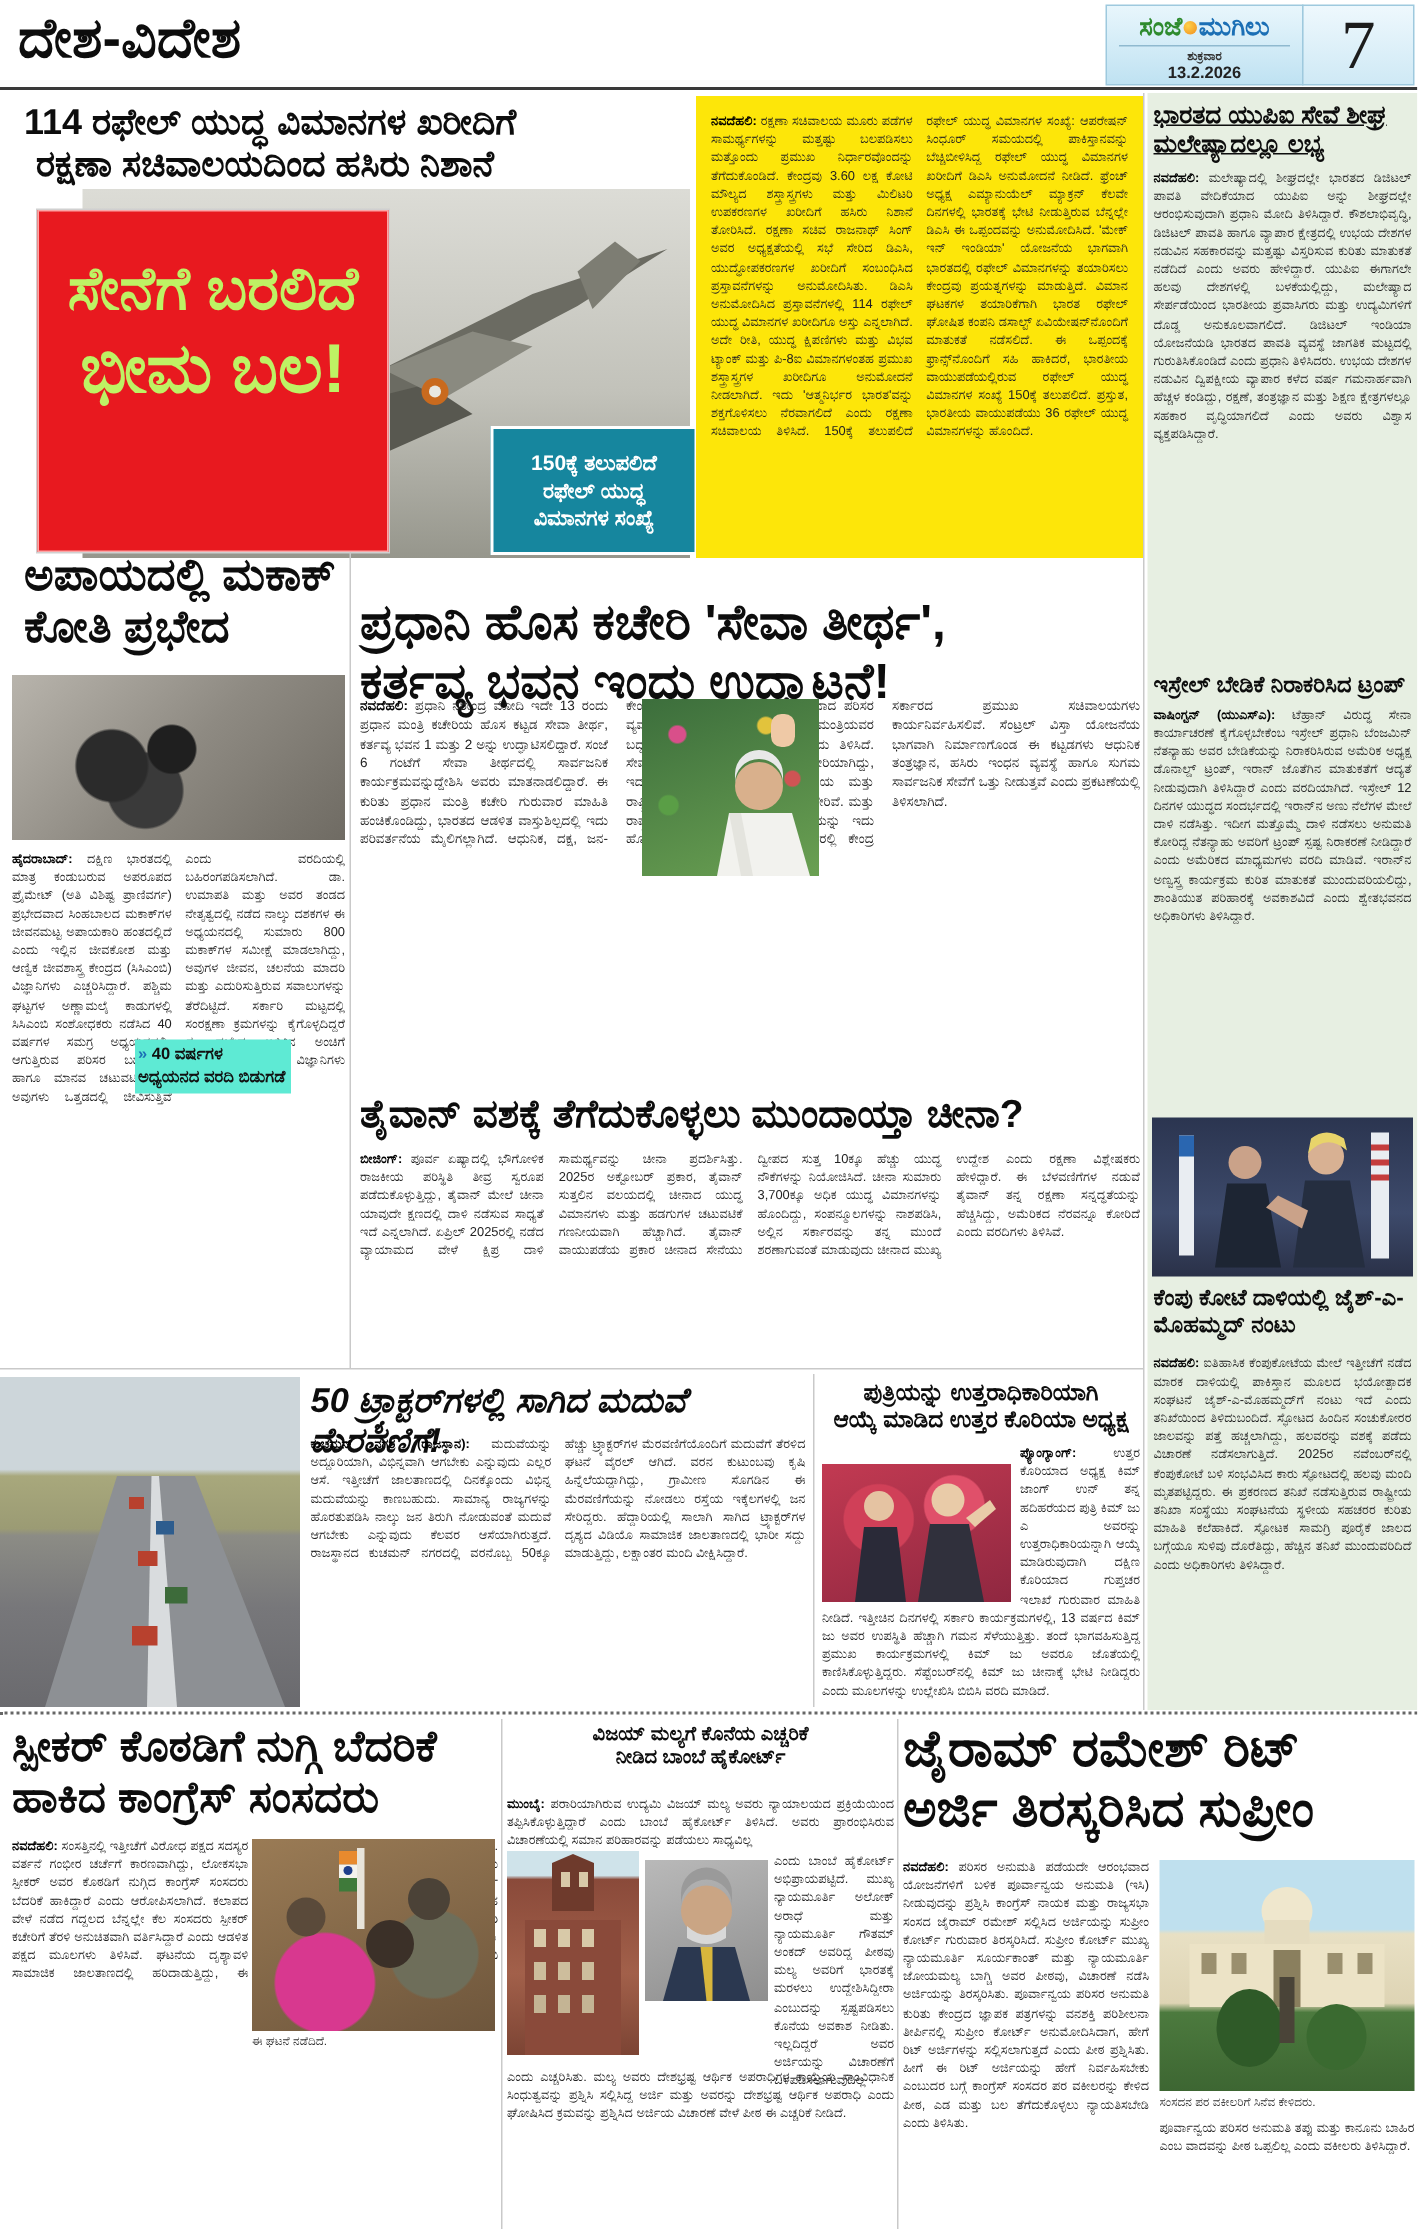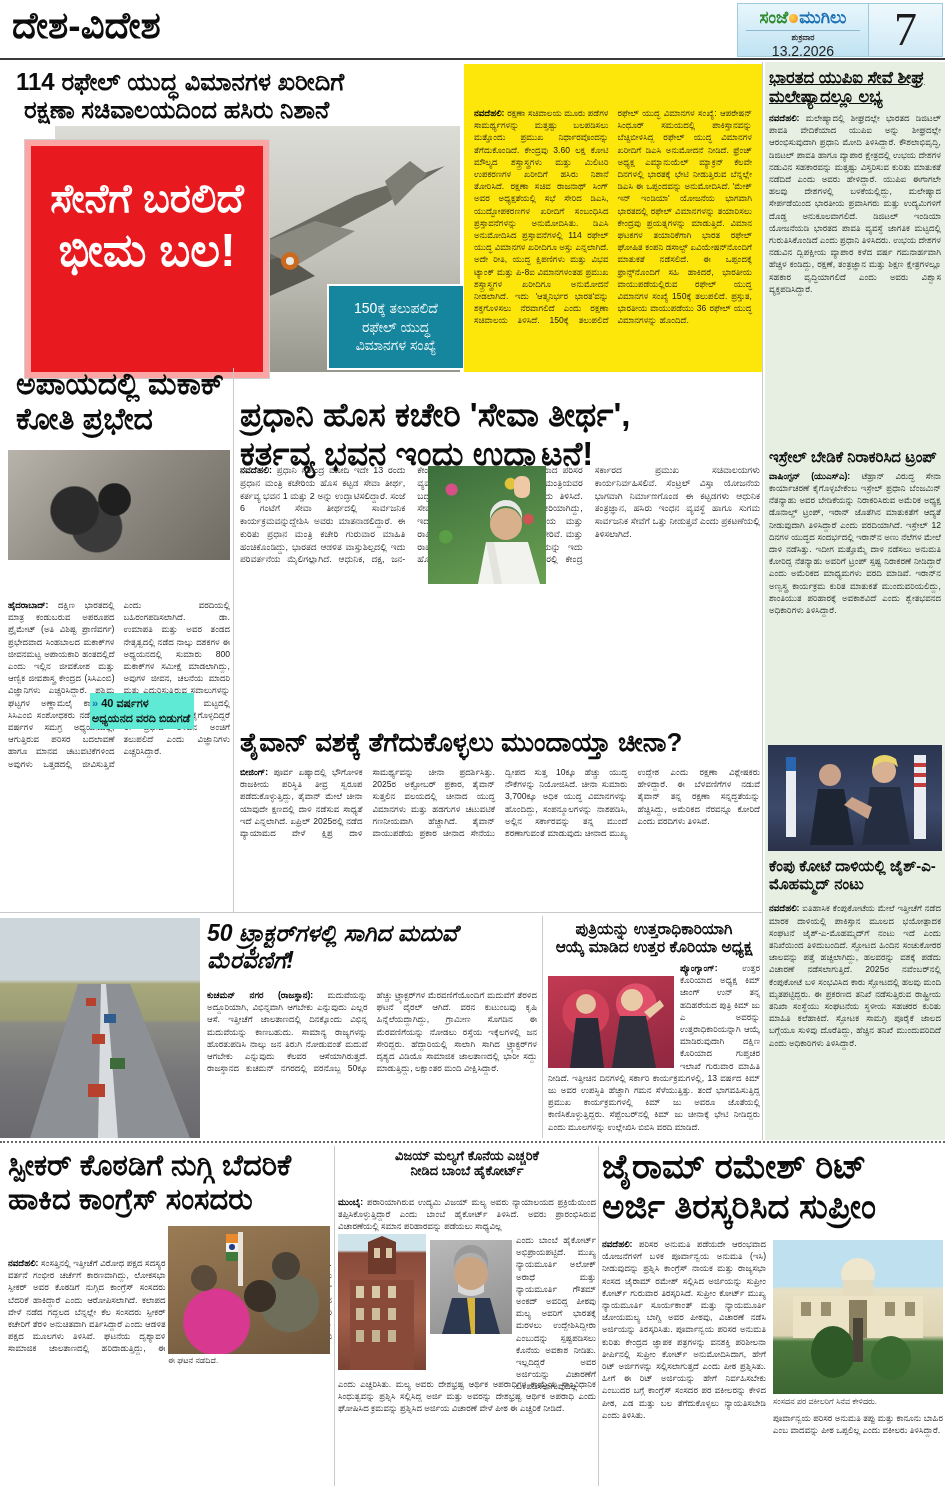--- a/index.html
+++ b/index.html
@@ -2,55 +2,55 @@
 <html><head>
 <meta charset="utf-8">
 <style>
   html,body{margin:0;padding:0;background:#fff;}
   #paper{position:relative;width:945px;height:1491px;background:#fff;overflow:hidden;
          font-family:"Liberation Sans","DejaVu Sans",sans-serif;color:#1a1a1a;}
   .abs{position:absolute;}
   .hl{font-weight:bold;color:#0d0d0d;line-height:1.18;}
   .body-txt{font-size:8.6px;line-height:1.42;text-align:justify;color:#222;}
   .body-txt b{color:#000;}
-  .cols2{column-count:2;column-gap:9px;margin-top:33px;}
+  .cols2{column-count:2;column-gap:9px;}
   .cols3{column-count:3;column-gap:12px;}
   .cols4{column-count:4;column-gap:10px;}
   .photo{background:#ccc;overflow:hidden;position:absolute;}
   .caption{font-size:8px;color:#333;line-height:1.3;}
   .vrule{position:absolute;width:1px;background:#c9c9c9;}
   .hrule{position:absolute;height:1px;background:#c9c9c9;}
   
   #masthead{background:linear-gradient(180deg,#e8f6fc,#bfe2f2);border:1px solid #9ec9de;}
   #pagenum{background:linear-gradient(180deg,#eef8fd,#cfe9f5);border:1px solid #9ec9de;
            font-family:"Liberation Serif","DejaVu Serif",serif;}
   
-  #red-poster{background:#e8191f;border:6px solid #fca5a5;box-shadow:0 0 0 1px #d0d0d0;
-              color:#ffffff;text-align:center;}
+  #red-poster{background:#e8191f;border:1px solid #fca5a5;box-shadow:0 0 0 1px #d0d0d0;
+              color:#bef264;text-align:center;}
   #teal-box{background:#16869e;color:#fff;text-align:center;border:2px solid #fff;}
   #yellow-box{background:#fde609;}
   #right-col{background:#e7efe2;}
   .pullq{font-weight:bold;font-size:11px;line-height:1.35;color:#111;}
   .pullq .mark{color:#1b6fb5;font-weight:bold;}
   .dotted-sep{position:absolute;border-top:2px dotted #666;}
 </style>
 </head>
 <body>
 
 <div id="paper">
 
   <div class="abs hl" style="left:12px;top:4px;font-size:37px;">ದೇಶ-ವಿದೇಶ</div>
 
   <div class="abs" id="masthead" style="left:737px;top:3px;width:130px;height:52px;text-align:center;">
     <div style="margin-top:4px;font-size:17px;font-weight:bold;">
       <span style="color:#2e8b2e;">ಸಂಜೆ</span><span style="display:inline-block;width:9px;height:9px;border-radius:50%;background:radial-gradient(circle at 35% 35%,#ffd24a,#f08b1d);margin:0 1px;"></span><span style="color:#1b6fb5;">ಮುಗಿಲು</span>
     </div>
     <div style="height:1px;background:#8fb9cf;margin:2px 8px;"></div>
     <div style="font-size:8px;font-weight:bold;color:#333;">ಶುಕ್ರವಾರ</div>
-    <div style="font-size:14px;font-weight:normal;color:#222;">13.2.2026</div>
+    <div style="font-size:11px;font-weight:bold;color:#222;">13.2.2026</div>
   </div>
   <div class="abs" id="pagenum" style="left:868px;top:3px;width:73px;height:52px;text-align:center;line-height:52px;font-size:46px;color:#1c1c1c;">7</div>
 
   <div class="abs" style="left:0;top:58px;width:945px;height:2px;background:#3a3a3a;"></div>
 
   <div class="abs hl" style="left:16px;top:68px;width:445px;font-size:24px;">
     <div>114 ರಫೇಲ್ ಯುದ್ಧ ವಿಮಾನಗಳ ಖರೀದಿಗೆ</div>
     <div style="margin-left:8px;">ರಕ್ಷಣಾ ಸಚಿವಾಲಯದಿಂದ ಹಸಿರು ನಿಶಾನೆ</div>
   </div>
 
@@ -65,21 +65,21 @@
       <polygon points="85,215 110,190 140,195 115,225" fill="#4c4c45"></polygon>
     </svg>
   </div>
 
   <div class="abs" id="red-poster" style="left:25px;top:140px;width:232px;height:226px;">
     <div style="font-size:40px;font-weight:bold;margin-top:28px;line-height:1.2;">ಸೇನೆಗೆ ಬರಲಿದೆ</div>
     <div style="font-size:46px;font-weight:bold;line-height:1.25;">ಭೀಮ ಬಲ!</div>
   </div>
 
   <div class="abs" id="teal-box" style="left:327px;top:284px;width:134px;height:82px;display:flex;align-items:center;justify-content:center;">
-    <div style="font-size:14px;font-weight:normal;line-height:1.35;padding:2px 6px;">150ಕ್ಕೆ ತಲುಪಲಿದೆ ರಫೇಲ್ ಯುದ್ಧ ವಿಮಾನಗಳ ಸಂಖ್ಯೆ</div>
+    <div style="font-size:14px;font-weight:bold;line-height:1.35;padding:2px 6px;">150ಕ್ಕೆ ತಲುಪಲಿದೆ ರಫೇಲ್ ಯುದ್ಧ ವಿಮಾನಗಳ ಸಂಖ್ಯೆ</div>
   </div>
 
   <div class="abs" id="yellow-box" style="left:464px;top:64px;width:298px;height:308px;padding:10px 10px;box-sizing:border-box;">
     <div class="body-txt cols2" style="height:100%;">
       <b>ನವದೆಹಲಿ:</b>
       <span>ರಕ್ಷಣಾ ಸಚಿವಾಲಯ ಮೂರು ಪಡೆಗಳ ಸಾಮರ್ಥ್ಯಗಳನ್ನು ಮತ್ತಷ್ಟು ಬಲಪಡಿಸಲು ಮತ್ತೊಂದು ಪ್ರಮುಖ ನಿರ್ಧಾರವೊಂದನ್ನು ತೆಗೆದುಕೊಂಡಿದೆ. ಕೇಂದ್ರವು 3.60 ಲಕ್ಷ ಕೋಟಿ ಮೌಲ್ಯದ ಶಸ್ತ್ರಾಸ್ತ್ರಗಳು ಮತ್ತು ಮಿಲಿಟರಿ ಉಪಕರಣಗಳ ಖರೀದಿಗೆ ಹಸಿರು ನಿಶಾನೆ ತೋರಿಸಿದೆ. ರಕ್ಷಣಾ ಸಚಿವ ರಾಜನಾಥ್ ಸಿಂಗ್ ಅವರ ಅಧ್ಯಕ್ಷತೆಯಲ್ಲಿ ಸಭೆ ಸೇರಿದ ಡಿಎಸಿ, ಯುದ್ಧೋಪಕರಣಗಳ ಖರೀದಿಗೆ ಸಂಬಂಧಿಸಿದ ಪ್ರಸ್ತಾವನೆಗಳನ್ನು ಅನುಮೋದಿಸಿತು. ಡಿಎಸಿ ಅನುಮೋದಿಸಿದ ಪ್ರಸ್ತಾವನೆಗಳಲ್ಲಿ 114 ರಫೇಲ್ ಯುದ್ಧ ವಿಮಾನಗಳ ಖರೀದಿಗೂ ಅಸ್ತು ಎನ್ನಲಾಗಿದೆ. ಅದೇ ರೀತಿ, ಯುದ್ಧ ಕ್ಷಿಪಣಿಗಳು ಮತ್ತು ವಿಭವ ಟ್ಯಾಂಕ್ ಮತ್ತು ಪಿ-8ಐ ವಿಮಾನಗಳಂತಹ ಪ್ರಮುಖ ಶಸ್ತ್ರಾಸ್ತ್ರಗಳ ಖರೀದಿಗೂ ಅನುಮೋದನೆ ನೀಡಲಾಗಿದೆ. ಇದು 'ಆತ್ಮನಿರ್ಭರ ಭಾರತ'ವನ್ನು ಶಕ್ತಗೊಳಿಸಲು ನೆರವಾಗಲಿದೆ ಎಂದು ರಕ್ಷಣಾ ಸಚಿವಾಲಯ ತಿಳಿಸಿದೆ.</span>
       <span>150ಕ್ಕೆ ತಲುಪಲಿದೆ ರಫೇಲ್ ಯುದ್ಧ ವಿಮಾನಗಳ ಸಂಖ್ಯೆ: ಆಪರೇಷನ್ ಸಿಂಧೂರ್ ಸಮಯದಲ್ಲಿ ಪಾಕಿಸ್ತಾನವನ್ನು ಬೆಚ್ಚಿಬೀಳಿಸಿದ್ದ ರಫೇಲ್ ಯುದ್ಧ ವಿಮಾನಗಳ ಖರೀದಿಗೆ ಡಿಎಸಿ ಅನುಮೋದನೆ ನೀಡಿದೆ. ಫ್ರೆಂಚ್ ಅಧ್ಯಕ್ಷ ಎಮ್ಯಾನುಯೆಲ್ ಮ್ಯಾಕ್ರನ್ ಕೆಲವೇ ದಿನಗಳಲ್ಲಿ ಭಾರತಕ್ಕೆ ಭೇಟಿ ನೀಡುತ್ತಿರುವ ಬೆನ್ನಲ್ಲೇ ಡಿಎಸಿ ಈ ಒಪ್ಪಂದವನ್ನು ಅನುಮೋದಿಸಿದೆ. 'ಮೇಕ್ ಇನ್ ಇಂಡಿಯಾ' ಯೋಜನೆಯ ಭಾಗವಾಗಿ ಭಾರತದಲ್ಲಿ ರಫೇಲ್ ವಿಮಾನಗಳನ್ನು ತಯಾರಿಸಲು ಕೇಂದ್ರವು ಪ್ರಯತ್ನಗಳನ್ನು ಮಾಡುತ್ತಿದೆ. ವಿಮಾನ ಘಟಕಗಳ ತಯಾರಿಕೆಗಾಗಿ ಭಾರತ ರಫೇಲ್ ಘೋಷಿತ ಕಂಪನಿ ಡಸಾಲ್ಟ್ ಏವಿಯೇಷನ್‌ನೊಂದಿಗೆ ಮಾತುಕತೆ ನಡೆಸಲಿದೆ. ಈ ಒಪ್ಪಂದಕ್ಕೆ ಫ್ರಾನ್ಸ್‌ನೊಂದಿಗೆ ಸಹಿ ಹಾಕಿದರೆ, ಭಾರತೀಯ ವಾಯುಪಡೆಯಲ್ಲಿರುವ ರಫೇಲ್ ಯುದ್ಧ ವಿಮಾನಗಳ ಸಂಖ್ಯೆ 150ಕ್ಕೆ ತಲುಪಲಿದೆ. ಪ್ರಸ್ತುತ, ಭಾರತೀಯ ವಾಯುಪಡೆಯು 36 ರಫೇಲ್ ಯುದ್ಧ ವಿಮಾನಗಳನ್ನು ಹೊಂದಿದೆ.</span>
     </div>
   </div>
 

